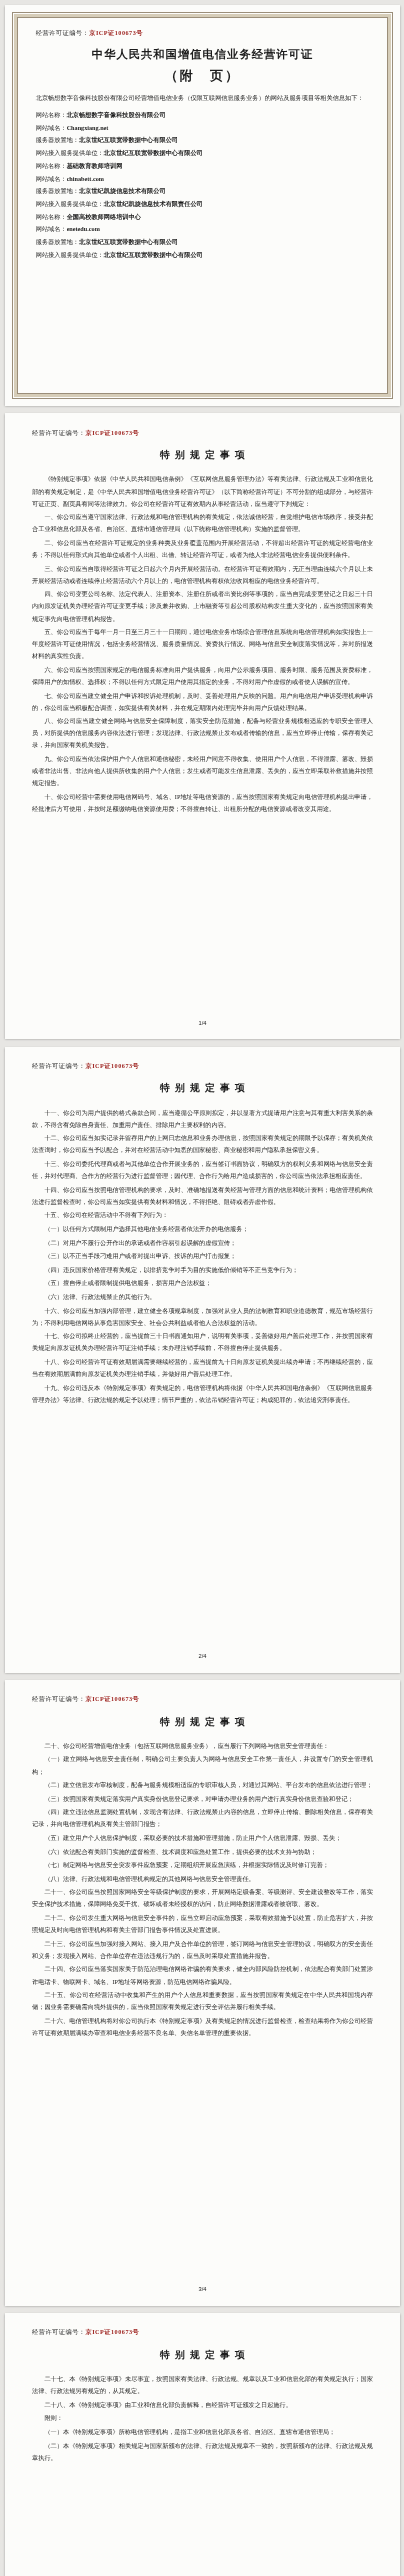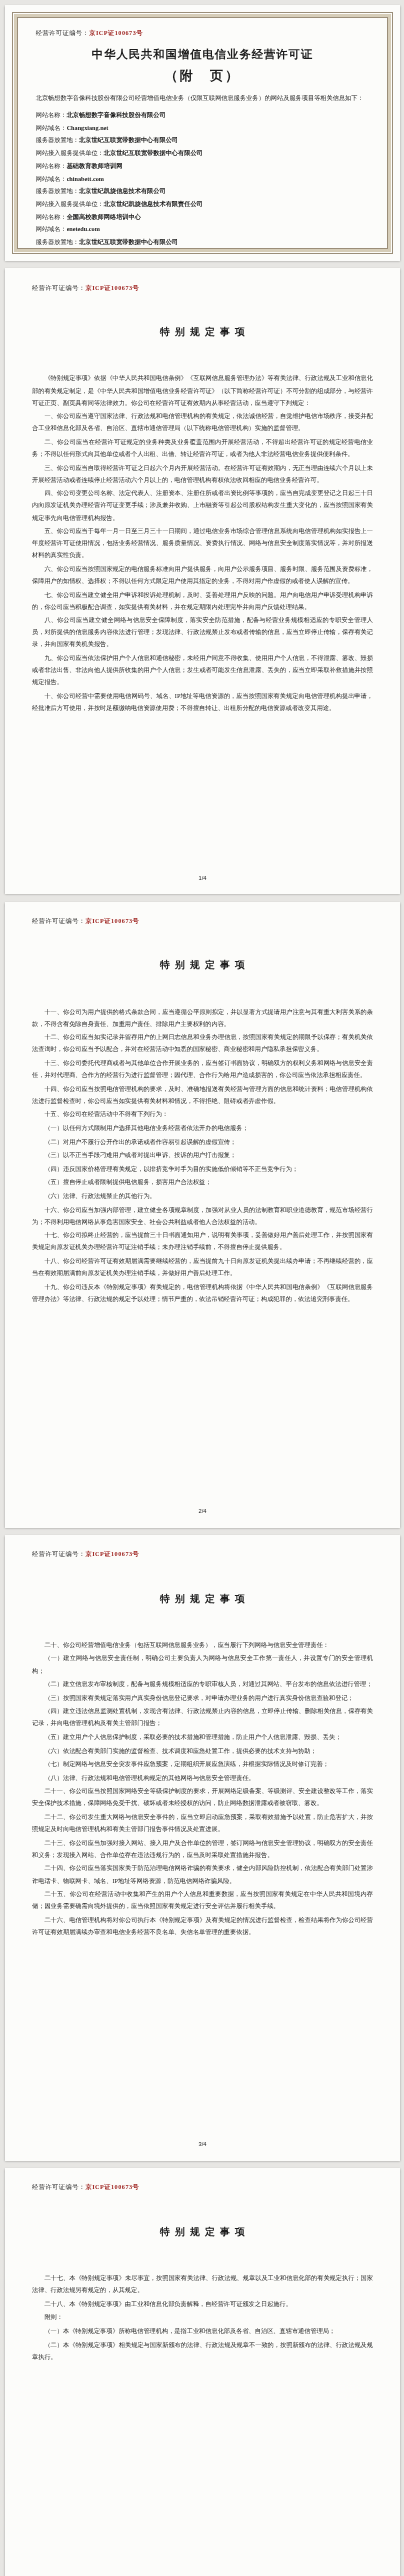--- a/index.html
+++ b/index.html
@@ -19,21 +19,21 @@
     width:395px;
     margin:0 auto 7.2px auto;
     background:#fcfcfa;
     box-shadow:0 0.5px 2.1px rgba(0,0,0,.35);
     box-sizing:border-box;
     position:relative;
     overflow:hidden;
   }
 
   
-  .cert-page{height:256px;padding:7.2px;}
+  .cert-page{height:401px;padding:7.2px;}
   .frame-a{
     height:100%;
     border:0.5px solid #9b8e79;
     padding:1px;
     box-sizing:border-box;
   }
   .frame-b{
     height:100%;
     border:3.1px solid #d6cdb8;
     box-sizing:border-box;
@@ -76,21 +76,20 @@
   }
   .cf-label{font-weight:normal;}
   .cf-value{font-weight:bold;}
 
   
   .prov-page{
     height:626px;
     padding:15.5px 27px 13.4px 27px;
     display:flex;
     flex-direction:column;
-    gap:22px;
   }
   .prov-page.last{height:635px;}
   .prov-header{
     font-size:6.2px;
     letter-spacing:0.5px;
     margin-bottom:11.3px;
   }
   .prov-title{
     margin:0 0 11.3px 0;
     text-align:center;

